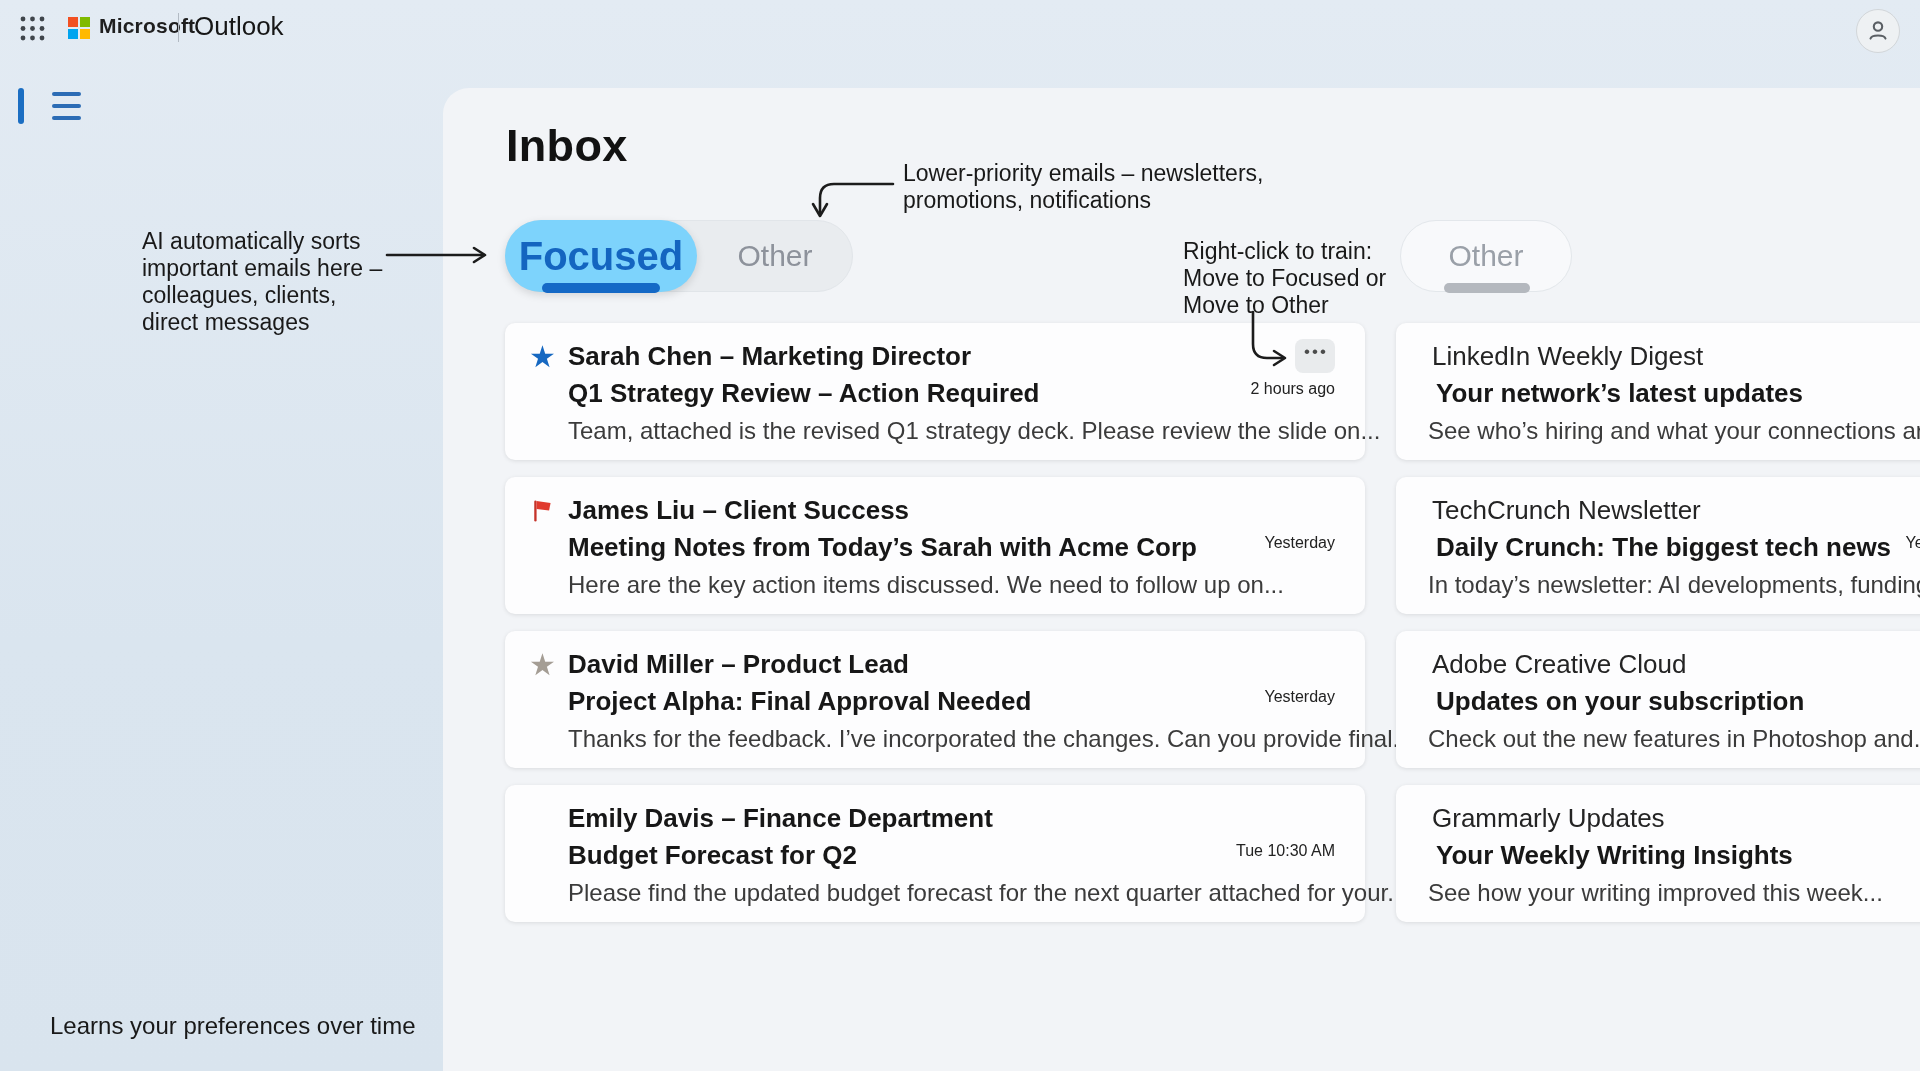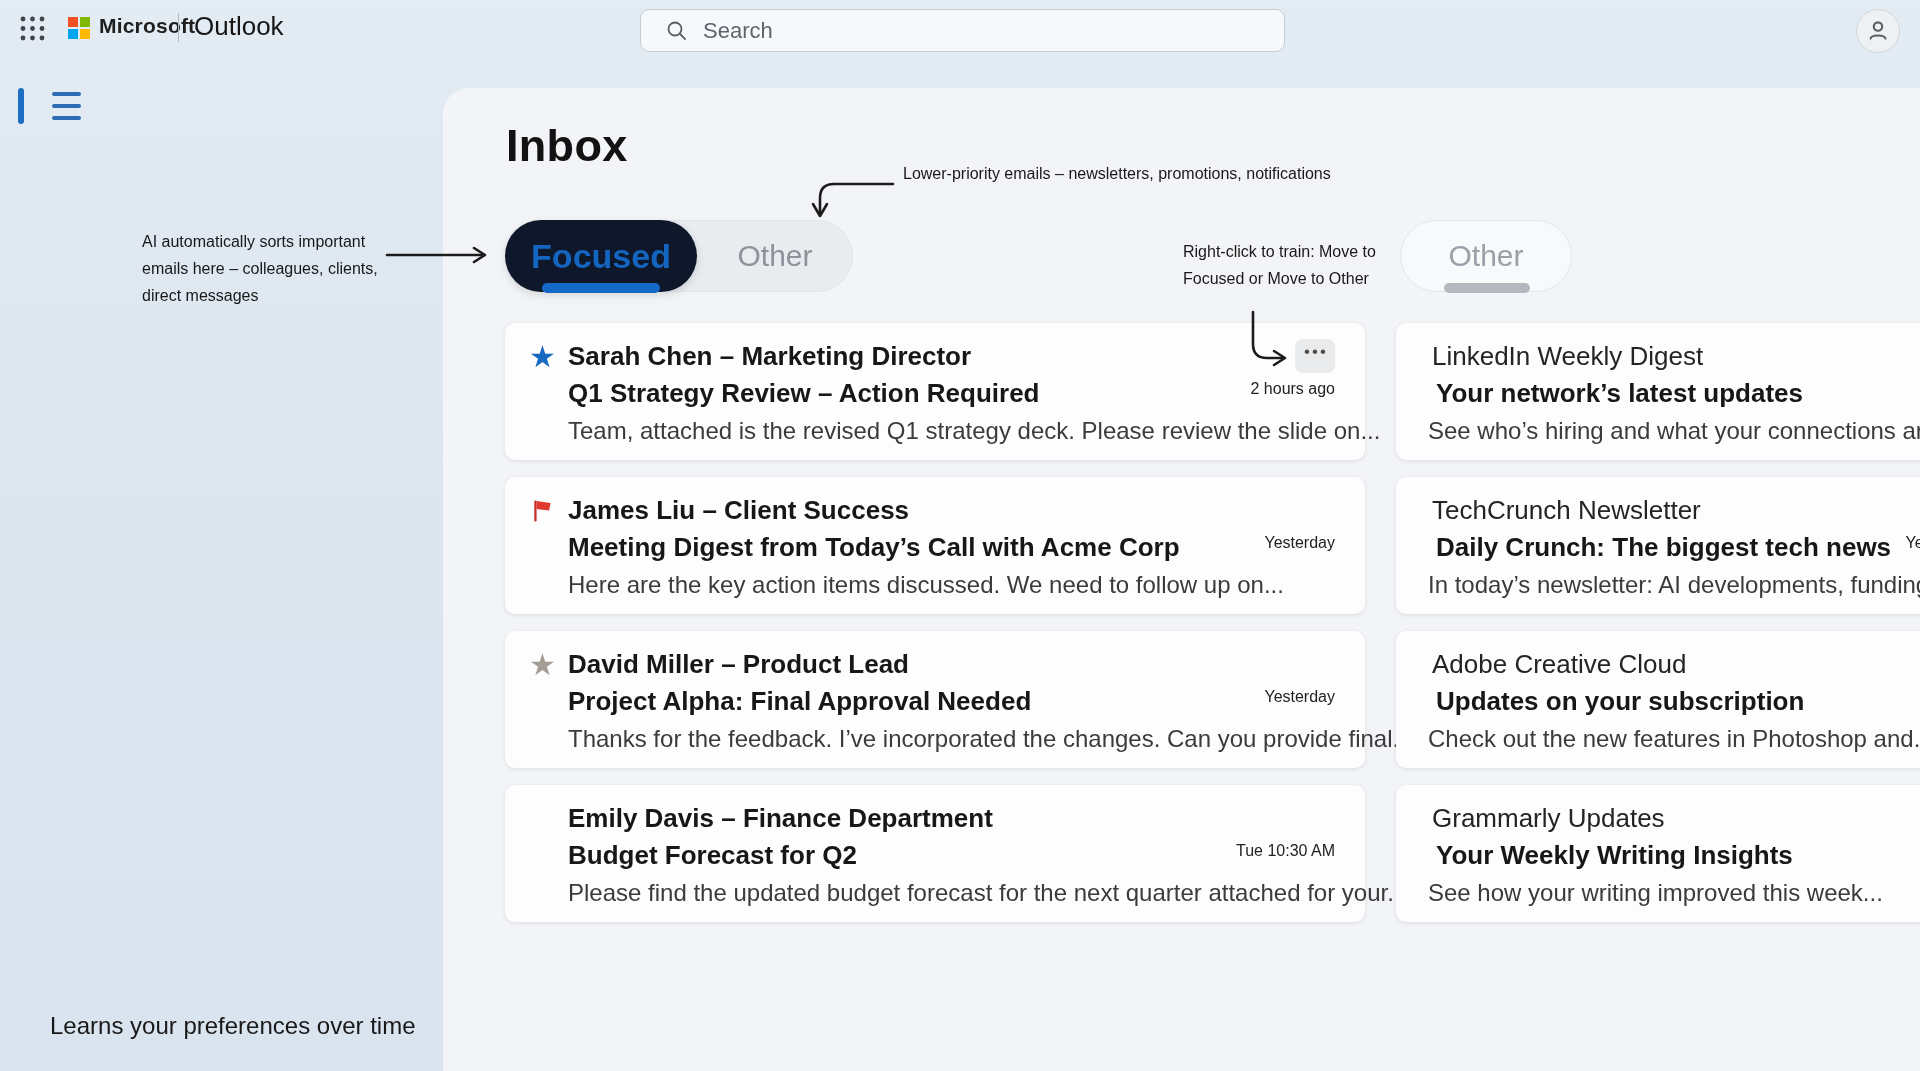--- a/index.html
+++ b/index.html
@@ -22,33 +22,33 @@
   .searchbox{position:absolute;left:640px;top:9px;width:645px;height:43px;background:#f6f9fb;border:1px solid #c7ccd2;border-radius:9px;display:flex;align-items:center;box-sizing:border-box;padding:0 14px;}
   .searchbox svg{flex:0 0 auto;margin:0 12px 0 10px;}
   .searchbox input{flex:1;border:none;outline:none;background:transparent;font-size:22px;color:#3c4248;font-family:inherit;}
   .searchbox input::placeholder{color:#5d646b;}
   .account-btn{position:absolute;left:1856px;top:9px;width:44px;height:44px;border-radius:50%;background:#eef1f3;border:1px solid #d2d6d9;cursor:pointer;display:flex;align-items:center;justify-content:center;padding:0;}
 
   
   .accent-bar{position:absolute;left:18px;top:88px;width:6px;height:36px;border-radius:3px;background:#1b6ec2;}
   .hamburger{position:absolute;left:46px;top:87px;width:42px;height:38px;background:transparent;border:none;cursor:pointer;padding:5px 6px;display:flex;flex-direction:column;justify-content:space-between;}
   .hamburger span{display:block;width:29px;height:4px;border-radius:2px;background:#2b6cb5;}
-  .note{color:#191919;font-size:16px;line-height:27px;}
+  .note{color:#191919;font-size:23px;line-height:27px;}
   .note-ai{left:142px;top:228px;width:256px;}
   .note-learns{left:50px;top:1012px;width:420px;font-size:24px;}
 
   
   .main-panel{position:absolute;left:443px;top:88px;width:1477px;height:983px;background:#f2f4f7;border-radius:26px 0 0 0;}
   .inbox-title{position:absolute;left:506px;top:120px;font-size:45px;font-weight:bold;color:#121212;letter-spacing:.3px;}
   .note-other{left:903px;top:160px;width:440px;}
   .note-train{left:1183px;top:238px;width:224px;}
 
   
   .tab-group{position:absolute;left:505px;top:220px;width:348px;height:72px;background:#e9ecef;border:1px solid #e1e5e9;border-radius:38px;box-sizing:border-box;}
-  .tab-focused{position:absolute;left:505px;top:220px;width:192px;height:72px;background:#0f172a;border:none;border-radius:38px;box-shadow:0 3px 8px rgba(0,0,0,.13);cursor:pointer;font-family:inherit;font-size:34px;font-weight:bold;color:#1465c0;}
+  .tab-focused{position:absolute;left:505px;top:220px;width:192px;height:72px;background:#7dd3fc;border:none;border-radius:38px;box-shadow:0 3px 8px rgba(0,0,0,.13);cursor:pointer;font-family:inherit;font-size:40px;font-weight:bold;color:#1465c0;}
   .tab-focused .underline{position:absolute;left:37px;bottom:-1px;width:118px;height:10px;border-radius:5px;background:#1569c6;}
   .tab-other{position:absolute;left:697px;top:220px;width:156px;height:72px;background:transparent;border:none;cursor:pointer;font-family:inherit;font-size:30px;color:#8d929b;}
   .other-col-tab{position:absolute;left:1400px;top:220px;width:172px;height:72px;background:rgba(255,255,255,.45);border:1px solid #e3e7eb;border-radius:38px;cursor:pointer;font-family:inherit;font-size:30px;color:#9aa0a8;box-sizing:border-box;}
   .other-col-tab .underline{position:absolute;left:43px;bottom:-2px;width:86px;height:10px;border-radius:5px;background:#b4b8be;}
 
   
   .list{position:absolute;display:flex;flex-direction:column;gap:17px;}
   .list-focused{left:505px;top:323px;width:860px;}
   .list-other{left:1396px;top:323px;width:610px;}
   .card{position:relative;height:137px;background:#fdfdfe;border-radius:10px;box-shadow:0 1px 4px rgba(0,0,0,.10);cursor:pointer;}
@@ -90,27 +90,20 @@
   <div class="mslogo">
     <div style="background: rgb(242, 80, 34);"></div>
     <div style="background: rgb(127, 186, 0);"></div>
     <div style="background: rgb(0, 164, 239);"></div>
     <div style="background: rgb(255, 185, 0);"></div>
   </div>
   <span class="ms-label">Microsoft</span>
   <div class="brand-divider"></div>
   <span class="app-label">Outlook</span>
 
-  <div class="searchbox">
-    <svg width="24" height="24" viewBox="0 0 24 24" fill="none">
-      <circle cx="10" cy="10" r="6.5" stroke="#5a6066" stroke-width="1.8"></circle>
-      <line x1="15" y1="15" x2="20" y2="20" stroke="#5a6066" stroke-width="1.8" stroke-linecap="round"></line>
-    </svg>
-    <input type="text" value="" placeholder="Search" style="">
-  </div>
 
   <button class="account-btn">
     <svg width="28" height="28" viewBox="0 0 24 24" fill="none">
       <circle cx="12" cy="8.2" r="3.6" stroke="#5a5f64" stroke-width="1.8"></circle>
       <path d="M5.6 18.5c0.9-3.6 11.9-3.6 12.8 0" stroke="#5a5f64" stroke-width="1.8" stroke-linecap="round"></path>
     </svg>
   </button>
 </div>
 
 <div class="accent-bar"></div>
@@ -150,21 +143,21 @@
     <span class="time">2 hours ago</span>
     <span class="preview">Team, attached is the revised Q1 strategy deck. Please review the slide on...</span>
   </div>
 
   <div class="card">
     <svg class="flag-icon" width="28" height="28" viewBox="0 0 24 24">
       <rect x="4.5" y="3" width="2" height="18" rx="1" fill="#c5332a"></rect>
       <path d="M6.5 3.5 L18.5 5.2 L17.2 11.5 L6.5 10.2 Z" fill="#e03a2e"></path>
     </svg>
     <span class="sender">James Liu – Client Success</span>
-    <span class="subject">Meeting Digest from Today’s Call with Acme Corp</span>
+    <span class="subject">Meeting Notes from Today’s Sarah with Acme Corp</span>
     <span class="time">Yesterday</span>
     <span class="preview">Here are the key action items discussed. We need to follow up on...</span>
   </div>
 
   <div class="card">
     <span class="star star-gray">★</span>
     <span class="sender">David Miller – Product Lead</span>
     <span class="subject">Project Alpha: Final Approval Needed</span>
     <span class="time">Yesterday</span>
     <span class="preview">Thanks for the feedback. I’ve incorporated the changes. Can you provide final...</span>

